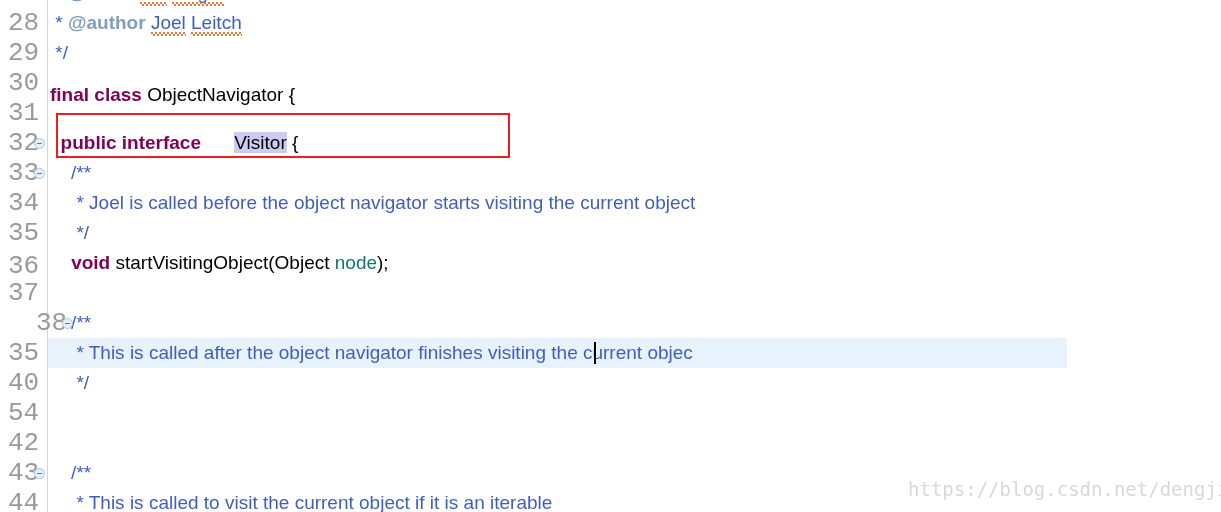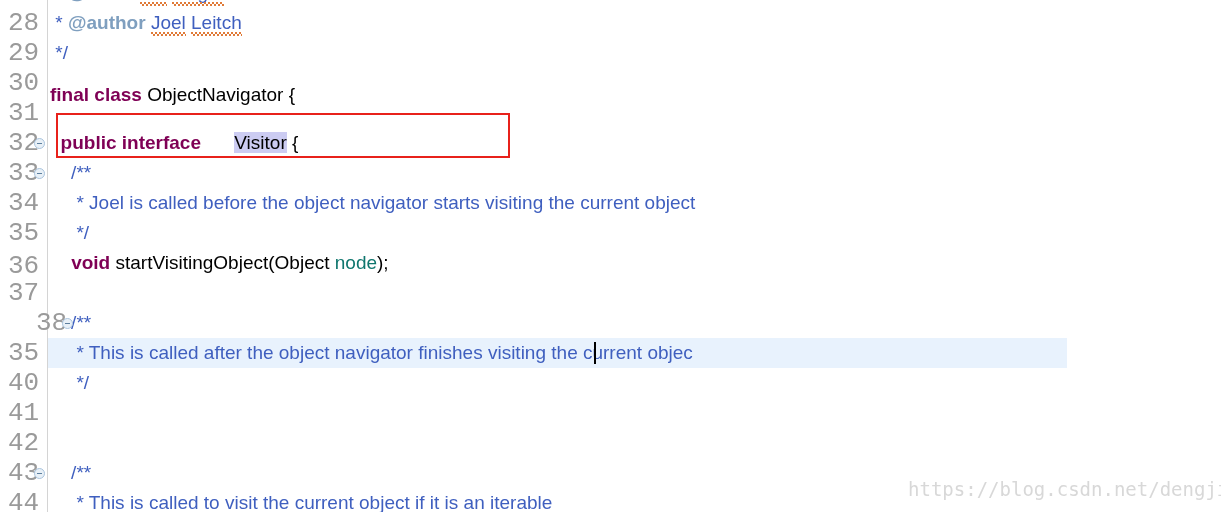--- a/index.html
+++ b/index.html
@@ -209,21 +209,21 @@
         <span class="gutter-num">38</span>
         <span class="fold"></span>
       </div>
       <div class="gutter-line" style="top: 338px;">
         <span class="gutter-num">35</span>
       </div>
       <div class="gutter-line" style="top: 368px;">
         <span class="gutter-num">40</span>
       </div>
       <div class="gutter-line" style="top: 398px;">
-        <span class="gutter-num">41</span>
+        <span class="gutter-num">54</span>
       </div>
       <div class="gutter-line" style="top: 428px;">
         <span class="gutter-num">42</span>
       </div>
       <div class="gutter-line" style="top: 458px;">
         <span class="gutter-num">43</span>
         <span class="fold"></span>
       </div>
       <div class="gutter-line" style="top: 488px;">
         <span class="gutter-num">44</span>

